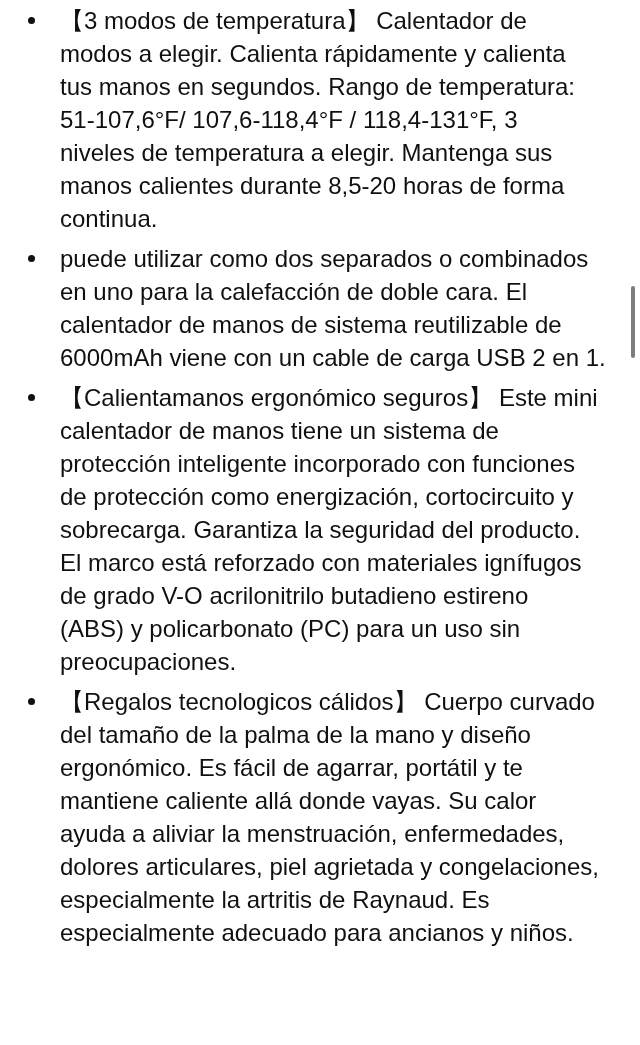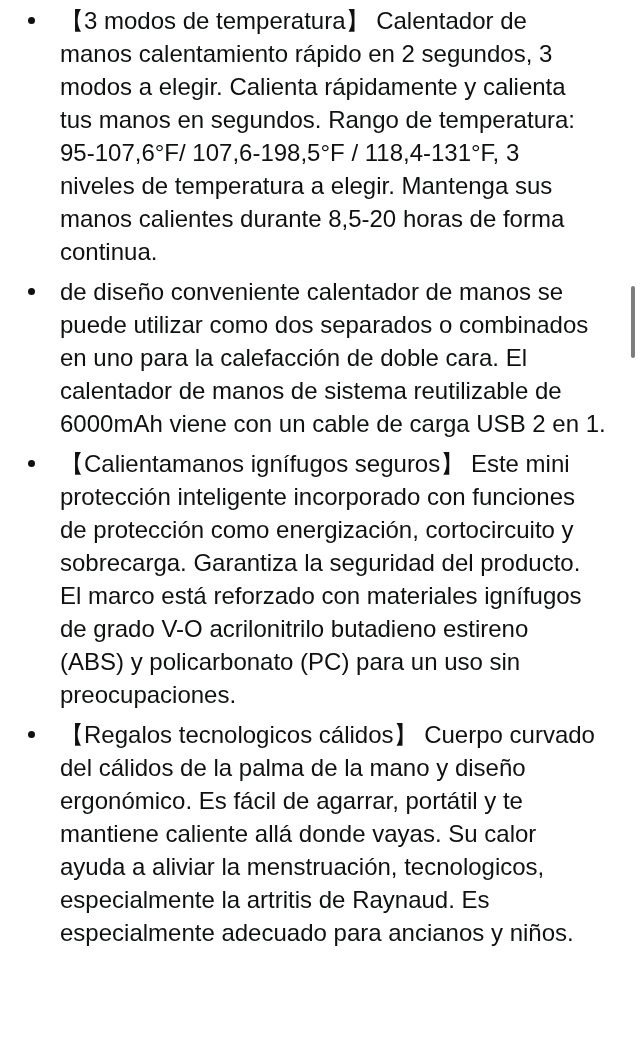--- a/index.html
+++ b/index.html
@@ -52,59 +52,59 @@
   }
 </style>
 </head>
 <body style="color: rgb(15, 17, 17); background: rgb(255, 255, 255);">
 
 <ul class="feature-bullets" id="bullets">
     <li class="bullet">
       <span class="marker" style="background: rgb(15, 17, 17);"></span>
       <div class="content">
         <div class="line">【3 modos de temperatura】 Calentador de</div>
-        <div class="line">manos calentamiento rápido en 2 segundos, 3</div>
         <div class="line">modos a elegir. Calienta rápidamente y calienta</div>
         <div class="line">tus manos en segundos. Rango de temperatura:</div>
-        <div class="line">95-107,6°F/ 107,6-198,5°F / 118,4-131°F, 3</div>
+        <div class="line">51-107,6°F/ 107,6-118,4°F / 118,4-131°F, 3</div>
         <div class="line">niveles de temperatura a elegir. Mantenga sus</div>
         <div class="line">manos calientes durante 8,5-20 horas de forma</div>
         <div class="line">continua.</div>
       </div>
     </li>
     <li class="bullet">
       <span class="marker" style="background: rgb(15, 17, 17);"></span>
       <div class="content">
-        <div class="line">de diseño conveniente calentador de manos se</div>
         <div class="line">puede utilizar como dos separados o combinados</div>
         <div class="line">en uno para la calefacción de doble cara. El</div>
         <div class="line">calentador de manos de sistema reutilizable de</div>
         <div class="line">6000mAh viene con un cable de carga USB 2 en 1.</div>
       </div>
     </li>
     <li class="bullet">
       <span class="marker" style="background: rgb(15, 17, 17);"></span>
       <div class="content">
-        <div class="line">【Calientamanos ignífugos seguros】 Este mini</div>
+        <div class="line">【Calientamanos ergonómico seguros】 Este mini</div>
+        <div class="line">calentador de manos tiene un sistema de</div>
         <div class="line">protección inteligente incorporado con funciones</div>
         <div class="line">de protección como energización, cortocircuito y</div>
         <div class="line">sobrecarga. Garantiza la seguridad del producto.</div>
         <div class="line">El marco está reforzado con materiales ignífugos</div>
         <div class="line">de grado V-O acrilonitrilo butadieno estireno</div>
         <div class="line">(ABS) y policarbonato (PC) para un uso sin</div>
         <div class="line">preocupaciones.</div>
       </div>
     </li>
     <li class="bullet">
       <span class="marker" style="background: rgb(15, 17, 17);"></span>
       <div class="content">
         <div class="line">【Regalos tecnologicos cálidos】 Cuerpo curvado</div>
-        <div class="line">del cálidos de la palma de la mano y diseño</div>
+        <div class="line">del tamaño de la palma de la mano y diseño</div>
         <div class="line">ergonómico. Es fácil de agarrar, portátil y te</div>
         <div class="line">mantiene caliente allá donde vayas. Su calor</div>
-        <div class="line">ayuda a aliviar la menstruación, tecnologicos,</div>
+        <div class="line">ayuda a aliviar la menstruación, enfermedades,</div>
+        <div class="line">dolores articulares, piel agrietada y congelaciones,</div>
         <div class="line">especialmente la artritis de Raynaud. Es</div>
         <div class="line">especialmente adecuado para ancianos y niños.</div>
       </div>
     </li>
   </ul>
 
 <div class="scrollbar-thumb" style="background: rgb(125, 125, 125);"></div>
 
 </body></html>

